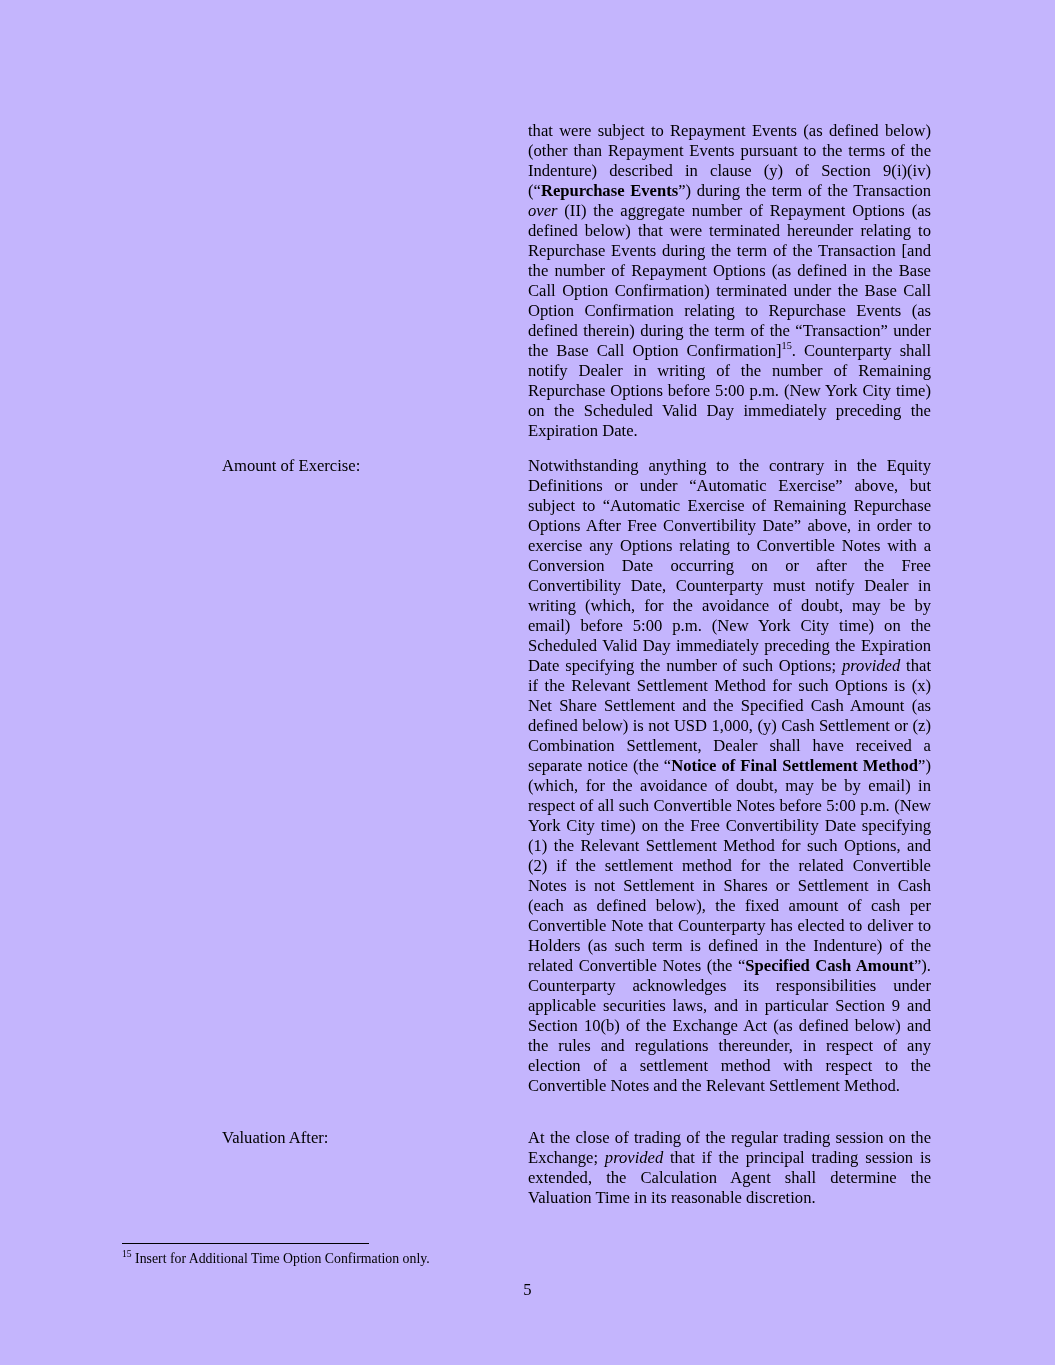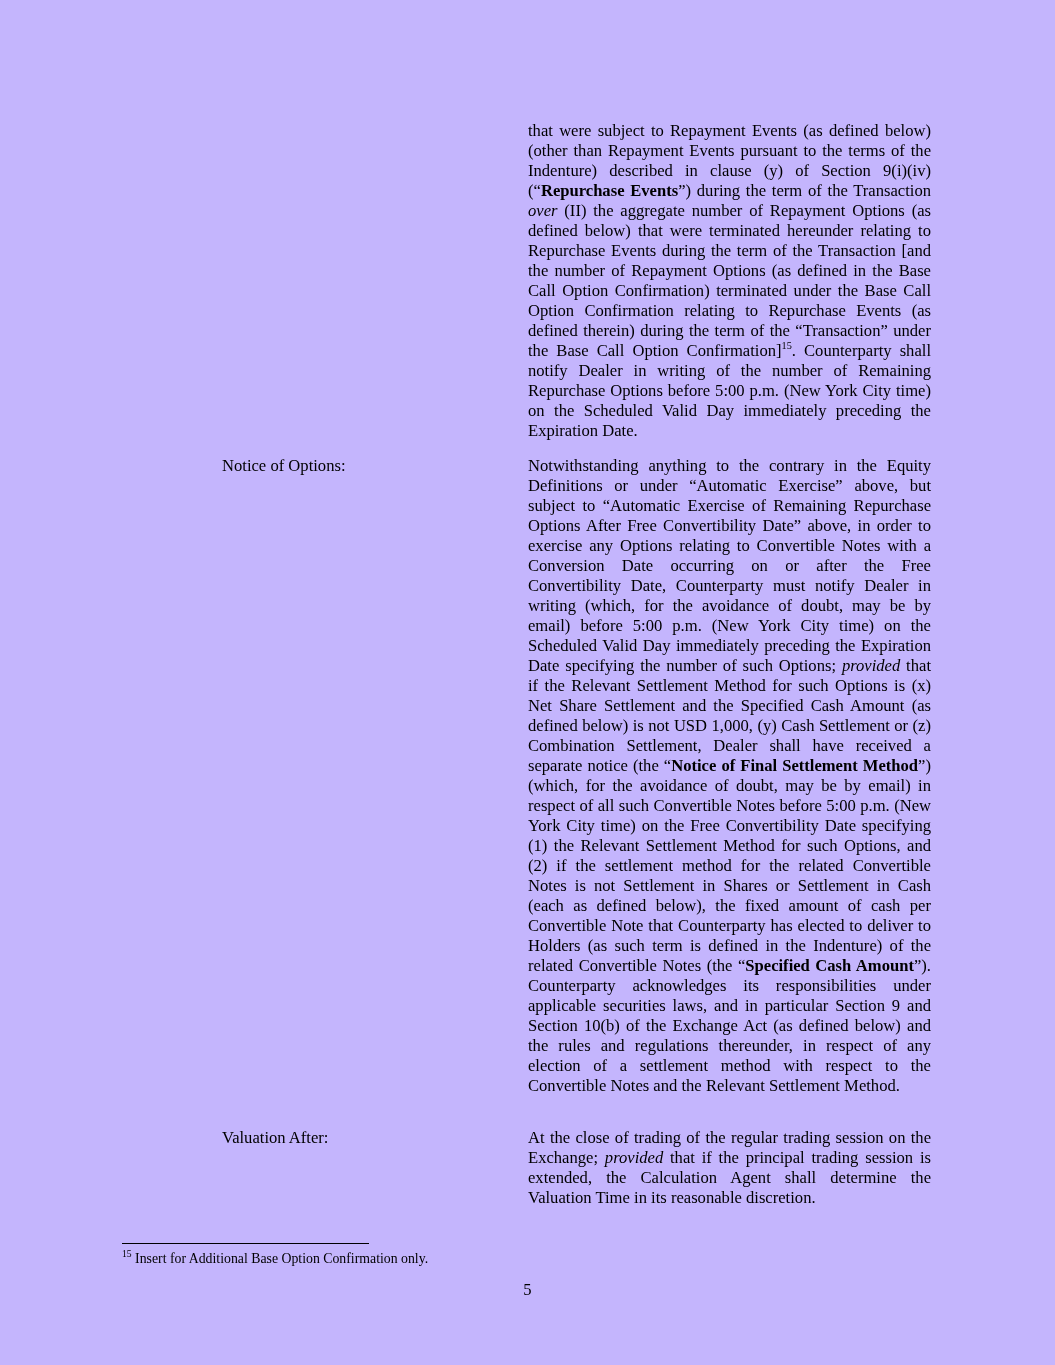--- a/index.html
+++ b/index.html
@@ -76,29 +76,29 @@
 </head>
 <body>
 
 <div class="page">
 
   <div class="row" style="top: 121px;">
     <div class="term-content"><span class="seg-normal">that were subject to Repayment Events (as defined below) (other than Repayment Events pursuant to the terms of the Indenture) described in clause (y) of Section 9(i)(iv) (“</span><span class="seg-bold">Repurchase Events</span><span class="seg-normal">”) during the term of the Transaction </span><span class="seg-italic">over</span><span class="seg-normal"> (II) the aggregate number of Repayment Options (as defined below) that were terminated hereunder relating to Repurchase Events during the term of the Transaction [and the number of Repayment Options (as defined in the Base Call Option Confirmation) terminated under the Base Call Option Confirmation relating to Repurchase Events (as defined therein) during the term of the “Transaction” under the Base Call Option Confirmation]</span><sup class="fn-ref">15</sup><span class="seg-normal">. Counterparty shall notify Dealer in writing of the number of Remaining Repurchase Options before 5:00 p.m. (New York City time) on the Scheduled Valid Day immediately preceding the Expiration Date.</span></div>
   </div>
 
   <div class="row" style="top: 456px;">
-    <div class="term-label">Notice of Options:</div>
+    <div class="term-label">Amount of Exercise:</div>
     <div class="term-content"><span class="seg-normal">Notwithstanding anything to the contrary in the Equity Definitions or under “Automatic Exercise” above, but subject to “Automatic Exercise of Remaining Repurchase Options After Free Convertibility Date” above, in order to exercise any Options relating to Convertible Notes with a Conversion Date occurring on or after the Free Convertibility Date, Counterparty must notify Dealer in writing (which, for the avoidance of doubt, may be by email) before 5:00 p.m. (New York City time) on the Scheduled Valid Day immediately preceding the Expiration Date specifying the number of such Options; </span><span class="seg-italic">provided</span><span class="seg-normal"> that if the Relevant Settlement Method for such Options is (x) Net Share Settlement and the Specified Cash Amount (as defined below) is not USD 1,000, (y) Cash Settlement or (z) Combination Settlement, Dealer shall have received a separate notice (the “</span><span class="seg-bold">Notice of Final Settlement Method</span><span class="seg-normal">”) (which, for the avoidance of doubt, may be by email) in respect of all such Convertible Notes before 5:00 p.m. (New York City time) on the Free Convertibility Date specifying (1) the Relevant Settlement Method for such Options, and (2) if the settlement method for the related Convertible Notes is not Settlement in Shares or Settlement in Cash (each as defined below), the fixed amount of cash per Convertible Note that Counterparty has elected to deliver to Holders (as such term is defined in the Indenture) of the related Convertible Notes (the “</span><span class="seg-bold">Specified Cash Amount</span><span class="seg-normal">”). Counterparty acknowledges its responsibilities under applicable securities laws, and in particular Section 9 and Section 10(b) of the Exchange Act (as defined below) and the rules and regulations thereunder, in respect of any election of a settlement method with respect to the Convertible Notes and the Relevant Settlement Method.</span></div>
   </div>
 
   <div class="row" style="top: 1128px;">
     <div class="term-label">Valuation After:</div>
     <div class="term-content"><span class="seg-normal">At the close of trading of the regular trading session on the Exchange; </span><span class="seg-italic">provided</span><span class="seg-normal"> that if the principal trading session is extended, the Calculation Agent shall determine the Valuation Time in its reasonable discretion.</span></div>
   </div>
 
   <div class="footnote-block">
     <div class="footnote-rule"></div>
-    <div class="footnote-text"><sup>15</sup><span> Insert for Additional Base Option Confirmation only.</span></div>
+    <div class="footnote-text"><sup>15</sup><span> Insert for Additional Time Option Confirmation only.</span></div>
   </div>
 
   <div class="page-number">5</div>
 
 </div>
 
 </body></html>

